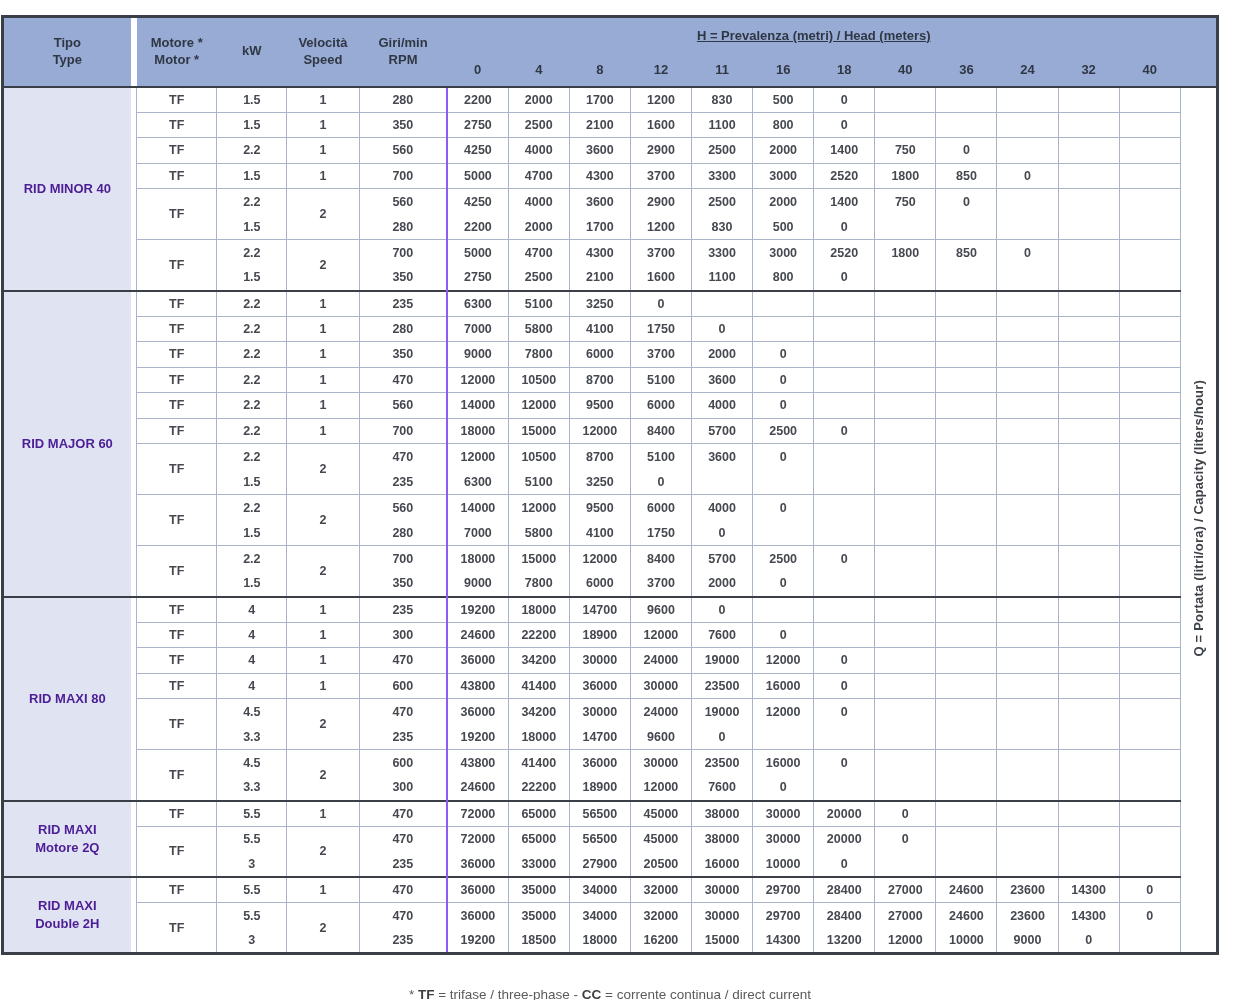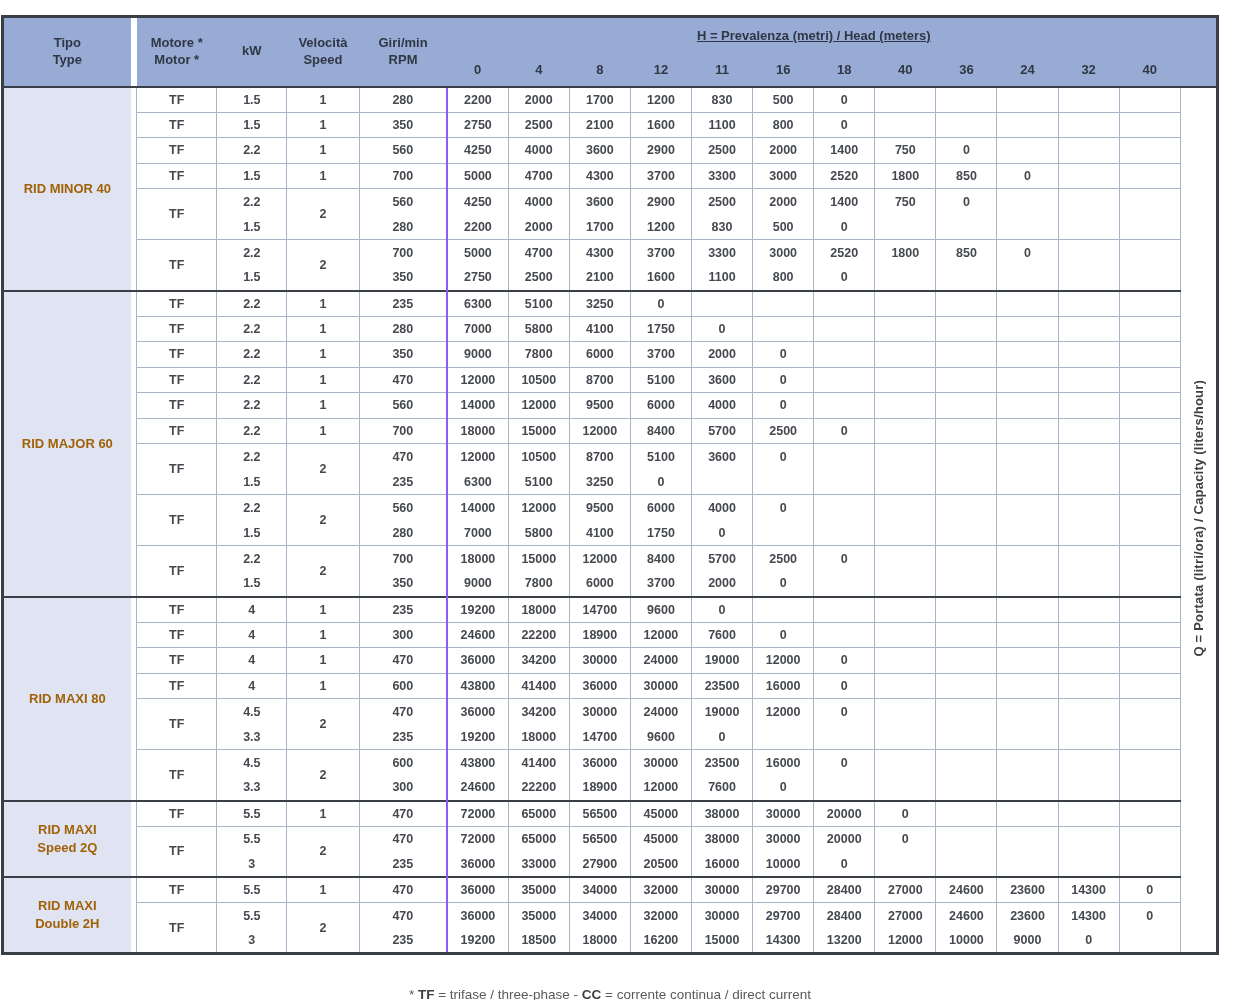--- a/index.html
+++ b/index.html
@@ -56,21 +56,21 @@
     white-space:nowrap;
   }
   tbody tr.row-start td{border-top:1px solid var(--grid);}
   tbody tr.group-start td{border-top:2px solid var(--dark);}
   tbody tr.sub-row td{border-top:none;}
   td.group-cell{
     background:var(--lav);
     border-left:none;
     font-size:13px;
     font-weight:bold;
-    color:#a16207;
+    color:#4c1d95;
     line-height:1.35;
   }
   td.gutter-cell{border-left:none;background:#fff;}
   td.first-data{border-left:2px solid #8b5cf6;}
   td.q-strip{
     border-left:1px solid var(--grid);
     background:#fff;
     text-align:center;
     vertical-align:middle;
   }
@@ -661,21 +661,21 @@
           <td></td>
           <td></td>
           <td></td>
           <td></td>
           <td></td>
           <td></td>
         </tr>
         <tr class="group-start">
           <td class="group-cell" rowspan="3">
             <div>RID MAXI</div>
-            <div>Speed 2Q</div>
+            <div>Motore 2Q</div>
           </td>
           <td class="gutter-cell" rowspan="3"></td>
           <td rowspan="1">TF</td>
           <td>5.5</td>
           <td rowspan="1">1</td>
           <td>470</td>
           <td class="first-data">72000</td>
           <td>65000</td>
           <td>56500</td>
           <td>45000</td>

